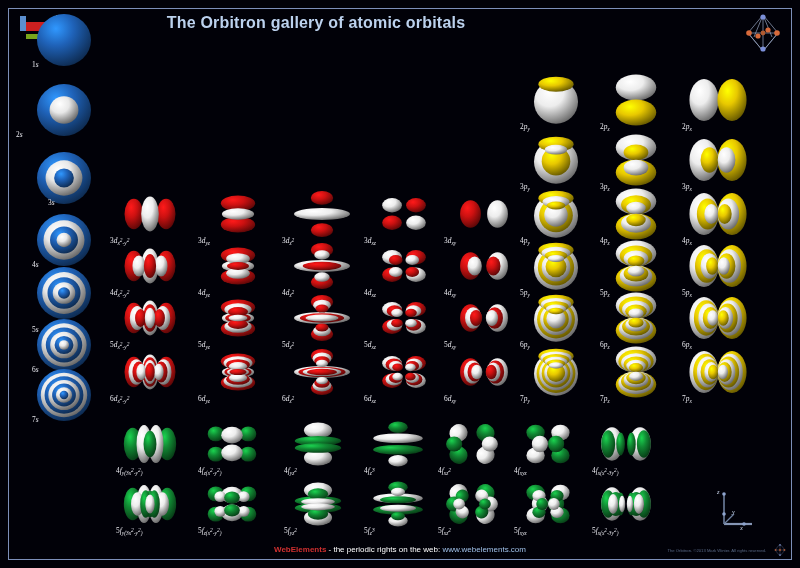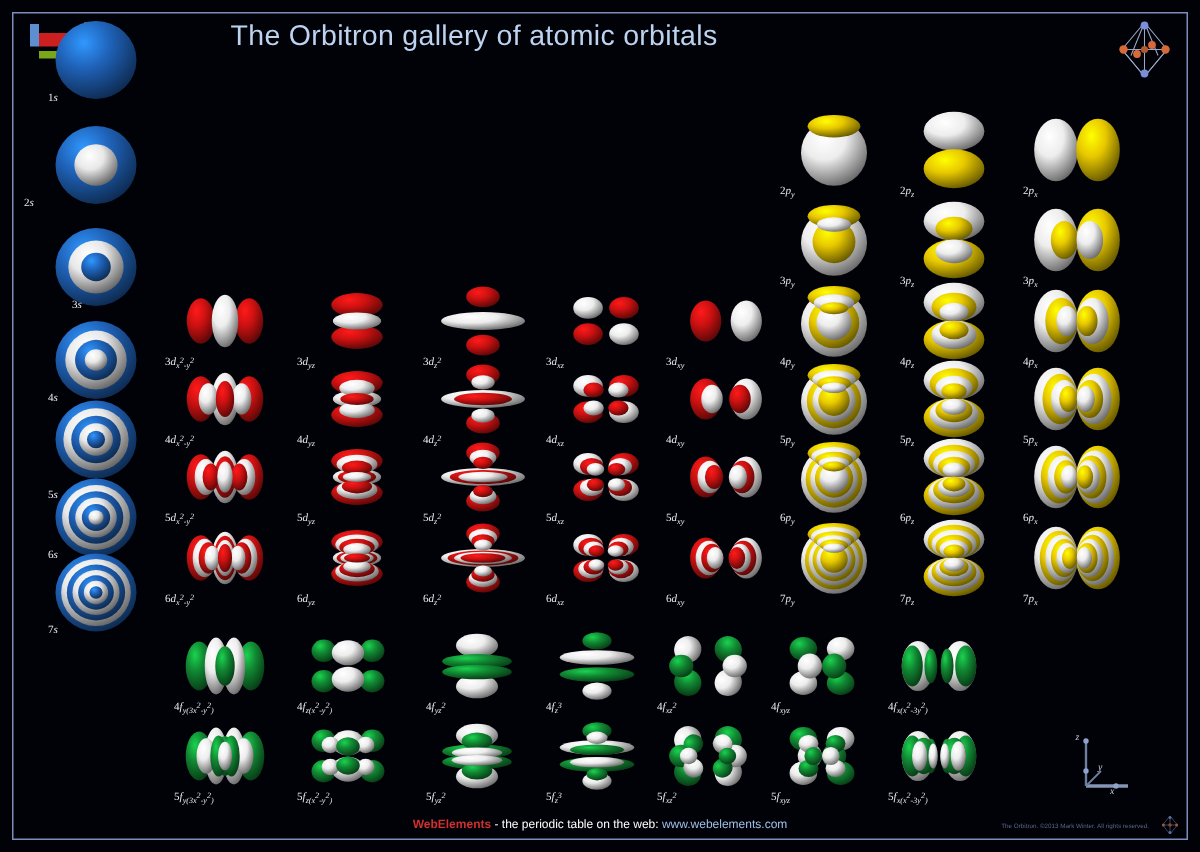--- a/index.html
+++ b/index.html
@@ -16,22 +16,22 @@
   }
   #frame{
     position:absolute;left:8px;top:8px;right:8px;bottom:8px;
     border:1px solid #7c8fb8;
     box-sizing:border-box;
     pointer-events:none;
   }
   #title{
     position:absolute;left:0;top:14px;width:632px;text-align:center;
     font-family:"Liberation Sans", sans-serif;
-    font-size:19px;color:#bcd2ee;letter-spacing:.2px;
-    font-weight:400;
+    font-size:16px;color:#bcd2ee;letter-spacing:.2px;
+    font-weight:700;
   }
   
   #we-logo{position:absolute;left:20px;top:14px;width:52px;height:30px;}
   #we-logo .bar{position:absolute;}
   #we-logo .b-blue{left:0;top:2px;width:6px;height:15px;background:#5b8fd0;}
   #we-logo .b-red{left:6px;top:8px;width:30px;height:9px;background:#cc2020;}
   #we-logo .b-yellow{left:36px;top:1px;width:14px;height:16px;background:#f0c000;}
   #we-logo .b-green{left:6px;top:20px;width:38px;height:5px;background:#7aa61b;}
   
   #orb-icon{position:absolute;right:16px;top:12px;width:42px;height:42px;}
@@ -3010,21 +3010,21 @@
       <circle cx="12" cy="4" r="1.8" fill="#8ea4ce"></circle>
       <circle cx="12" cy="24" r="1.8" fill="#8ea4ce"></circle>
       <circle cx="32" cy="34" r="1.8" fill="#8ea4ce"></circle>
     </svg>
     <span class="axlbl" style="left:5px;top:-2px;">z</span>
     <span class="axlbl" style="left:20px;top:18px;">y</span>
     <span class="axlbl" style="left:28px;top:34px;">x</span>
   </div>
 
   <div id="footer">
-    <span class="we">WebElements</span><span> - the periodic table on the web: </span><span class="url">www.webelements.com</span>
+    <span class="we">WebElements</span><span> - the periodic rights on the web: </span><span class="url">www.webelements.com</span>
   </div>
   <div id="copyright">The Orbitron. ©2013 Mark Winter. All rights reserved.</div>
   <div id="copy-icon">
     <svg width="14" height="14" viewBox="0 0 14 14">
       <g stroke="#49577a" stroke-width="0.5" fill="none">
         <path d="M7 1 L2 7 L7 13 L12 7 Z"></path>
           <path d="M7 1 L7 13 M2 7 L12 7"></path>
       </g>
       <circle cx="7" cy="2" r="1" fill="#5c6d96"></circle>
       <circle cx="7" cy="12" r="1" fill="#5c6d96"></circle>

